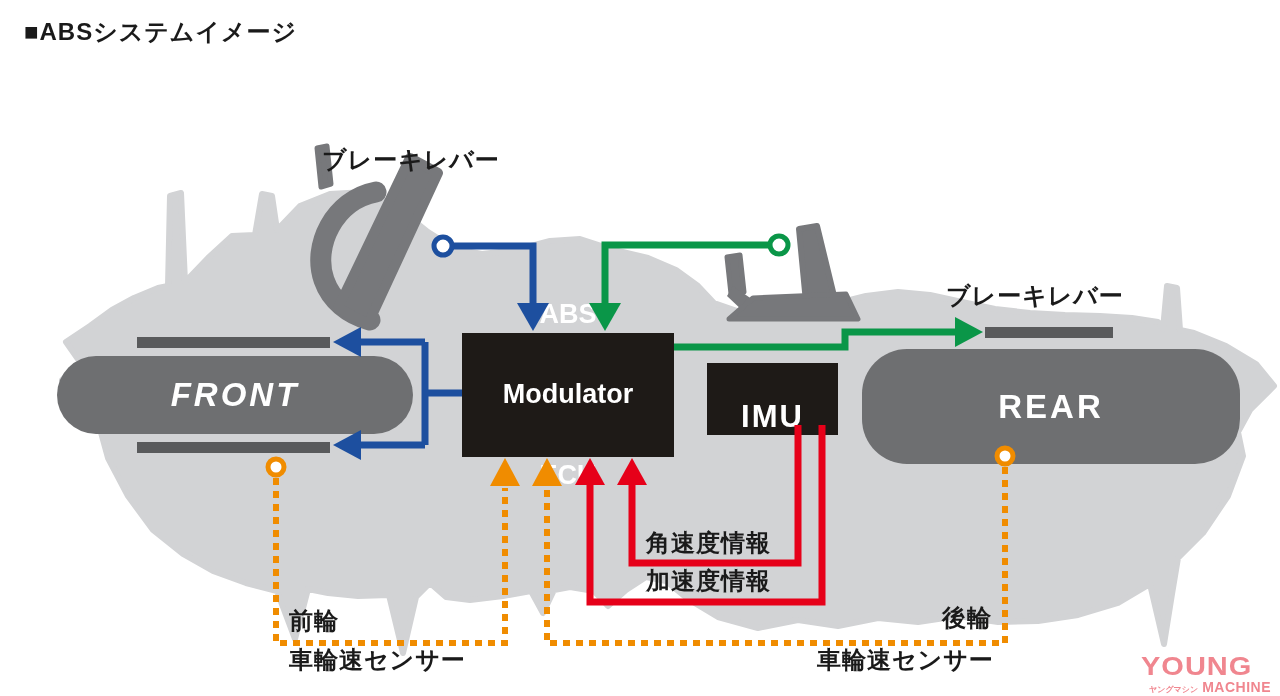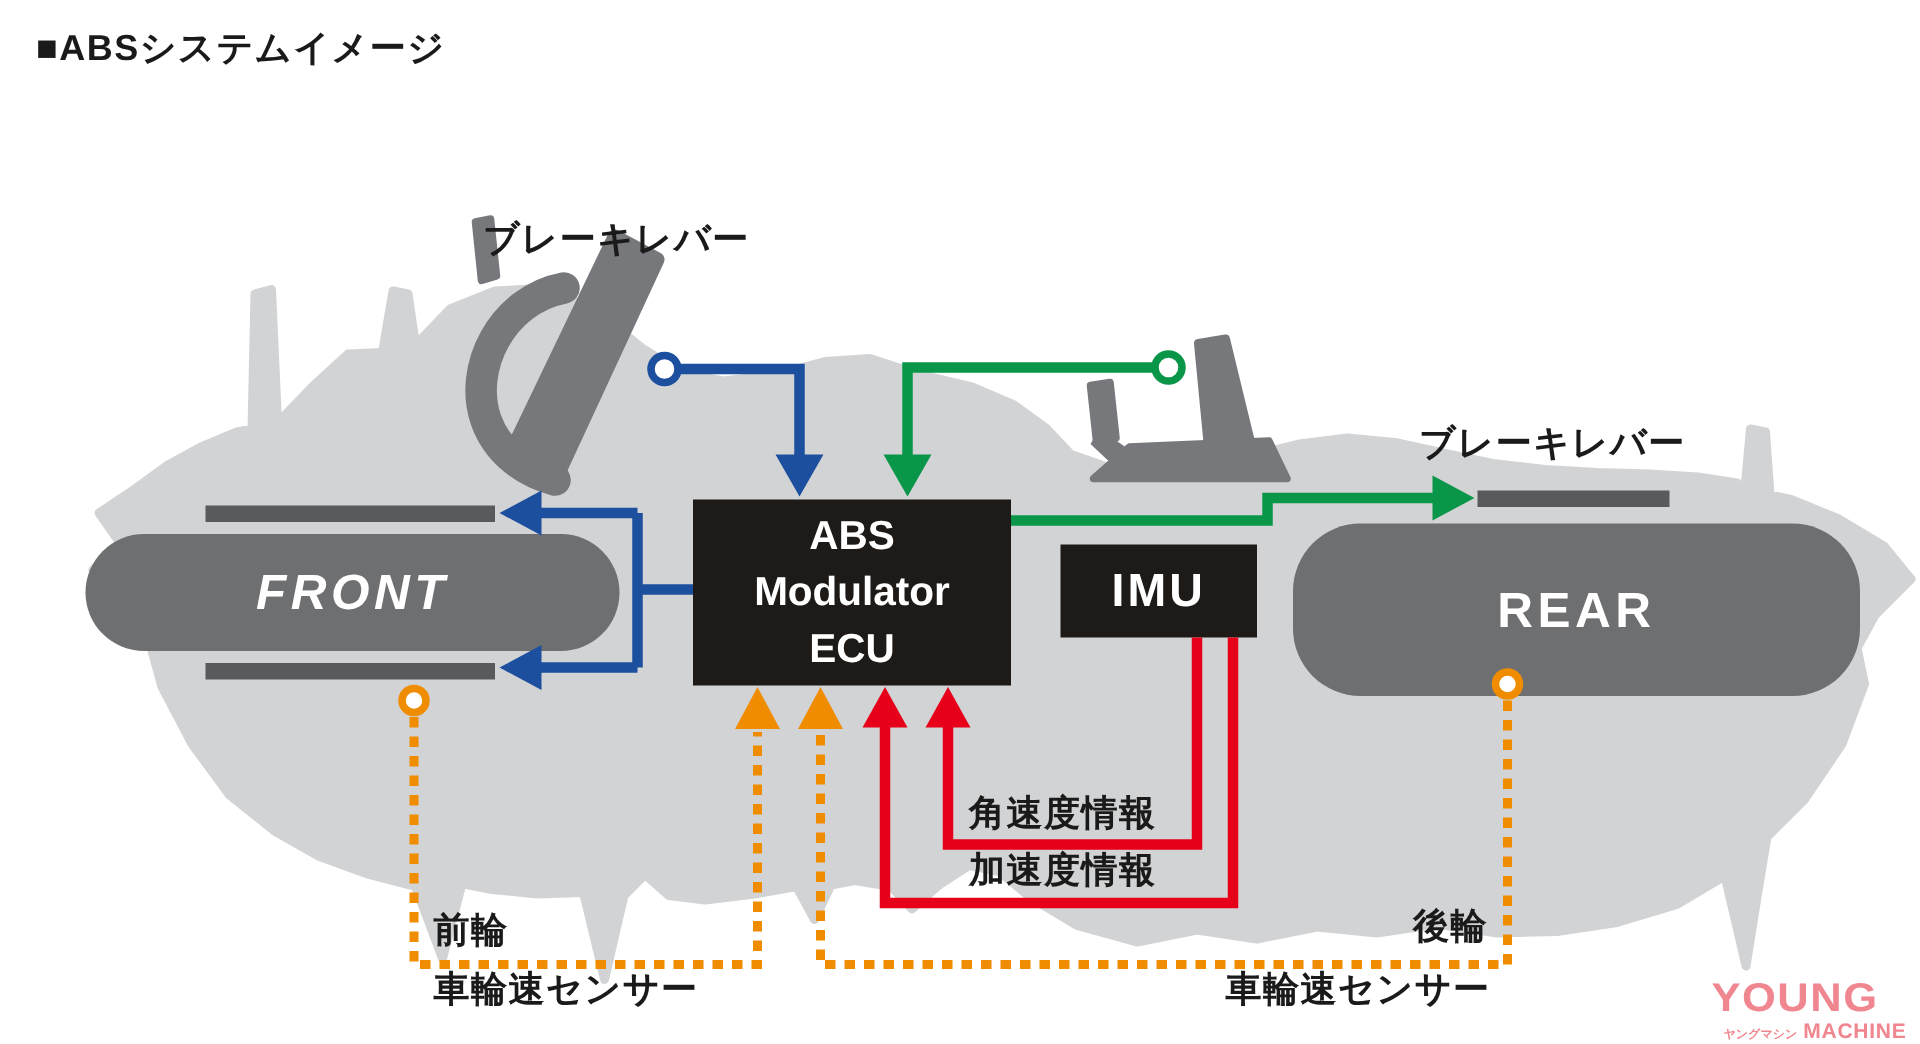--- a/index.html
+++ b/index.html
@@ -20,23 +20,24 @@
     position:absolute;background:#6e6f71;color:#ffffff;font-weight:bold;
     display:flex;align-items:center;justify-content:center;
     font-size:33px;letter-spacing:3px;
   }
   #front-pill{left:57px;top:356px;width:356px;height:78px;border-radius:39px;font-style:italic;}
   #rear-pill{left:862px;top:349px;width:378px;height:115px;border-radius:45px;}
   .blackbox{
     position:absolute;background:#1e1a17;color:#ffffff;font-weight:bold;
     display:flex;flex-direction:column;align-items:center;justify-content:center;
     text-align:center;
+    gap:43px;
   }
   #abs-box{left:462px;top:333px;width:212px;height:124px;font-size:27px;line-height:1.38;}
-  #imu-box{left:707px;top:363px;width:131px;height:62px;font-size:31px;letter-spacing:2px;}
+  #imu-box{left:707px;top:363px;width:131px;height:72px;font-size:31px;letter-spacing:2px;justify-content:flex-end;}
   .wm{position:absolute;left:1141px;top:652px;width:130px;color:#f0868f;}
   .wm-young{font-size:29px;font-weight:800;letter-spacing:1px;line-height:1;transform:scaleY(0.92);}
   .wm-row{display:flex;justify-content:flex-end;align-items:baseline;gap:4px;margin-top:-2px;}
   .wm-kana{font-size:8px;font-weight:bold;}
   .wm-machine{font-size:14px;font-weight:800;letter-spacing:0.5px;}
 </style>
 </head>
 <body>
 
 <div id="stage">

